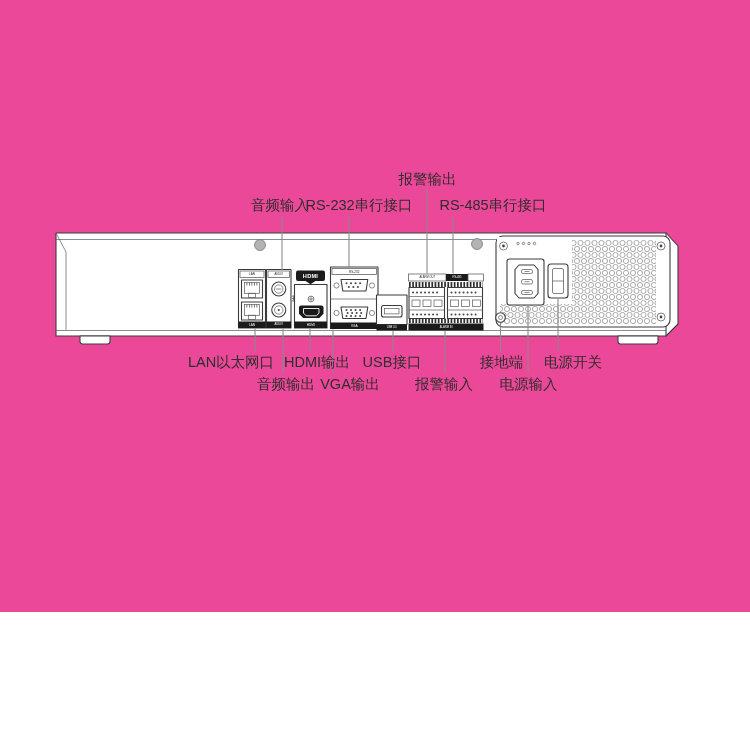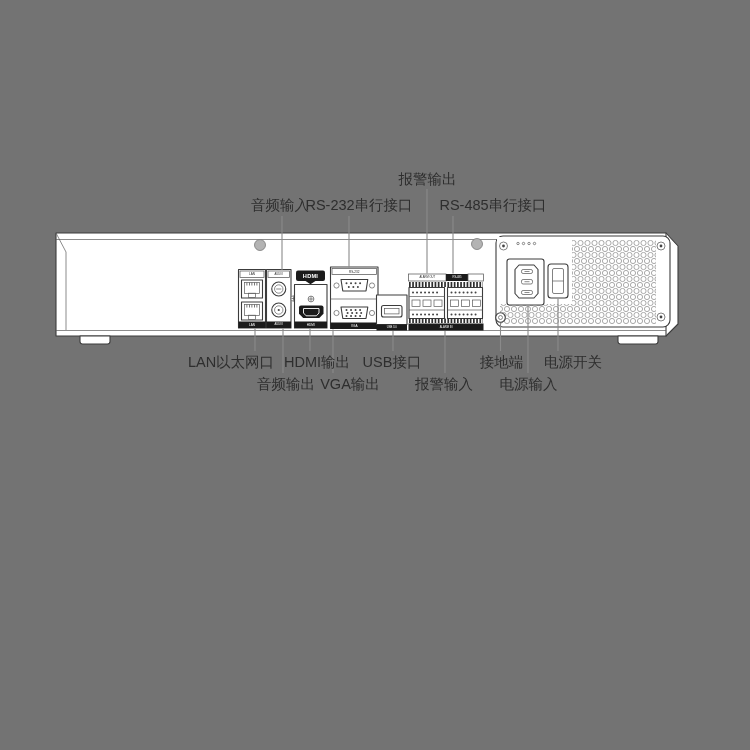--- a/index.html
+++ b/index.html
@@ -1,16 +1,16 @@
 <!DOCTYPE html>
 <html><head>
 <meta charset="utf-8">
 <style>
   html,body{margin:0;padding:0;background:#ffffff;}
-  .stage{position:relative;width:750px;height:750px;background:#737373;overflow:hidden;
+  .stage{position:relative;width:750px;height:612px;background:#ec4899;overflow:hidden;
          font-family:"Liberation Sans",sans-serif;}
   svg{position:absolute;left:0;top:0;}
   .ln   {stroke:#3c3c3c;stroke-width:1.1;fill:none;stroke-linejoin:round;stroke-linecap:round;}
   .lnf  {stroke:#3c3c3c;stroke-width:1.1;fill:#ffffff;stroke-linejoin:round;}
   .thin {stroke:#5a5a5a;stroke-width:0.7;fill:none;}
   .thinf{stroke:#5a5a5a;stroke-width:0.75;fill:#ffffff;}
   .leader{stroke:#8a8a8a;stroke-width:1.1;fill:none;}
   .cn   {font-size:14.5px;fill:#2e2e2e;text-anchor:middle;dominant-baseline:central;}
   .tiny {font-size:3.1px;fill:#1e1e1e;text-anchor:middle;dominant-baseline:central;}
   .tinyw{font-size:3.1px;fill:#ffffff;text-anchor:middle;dominant-baseline:central;}

